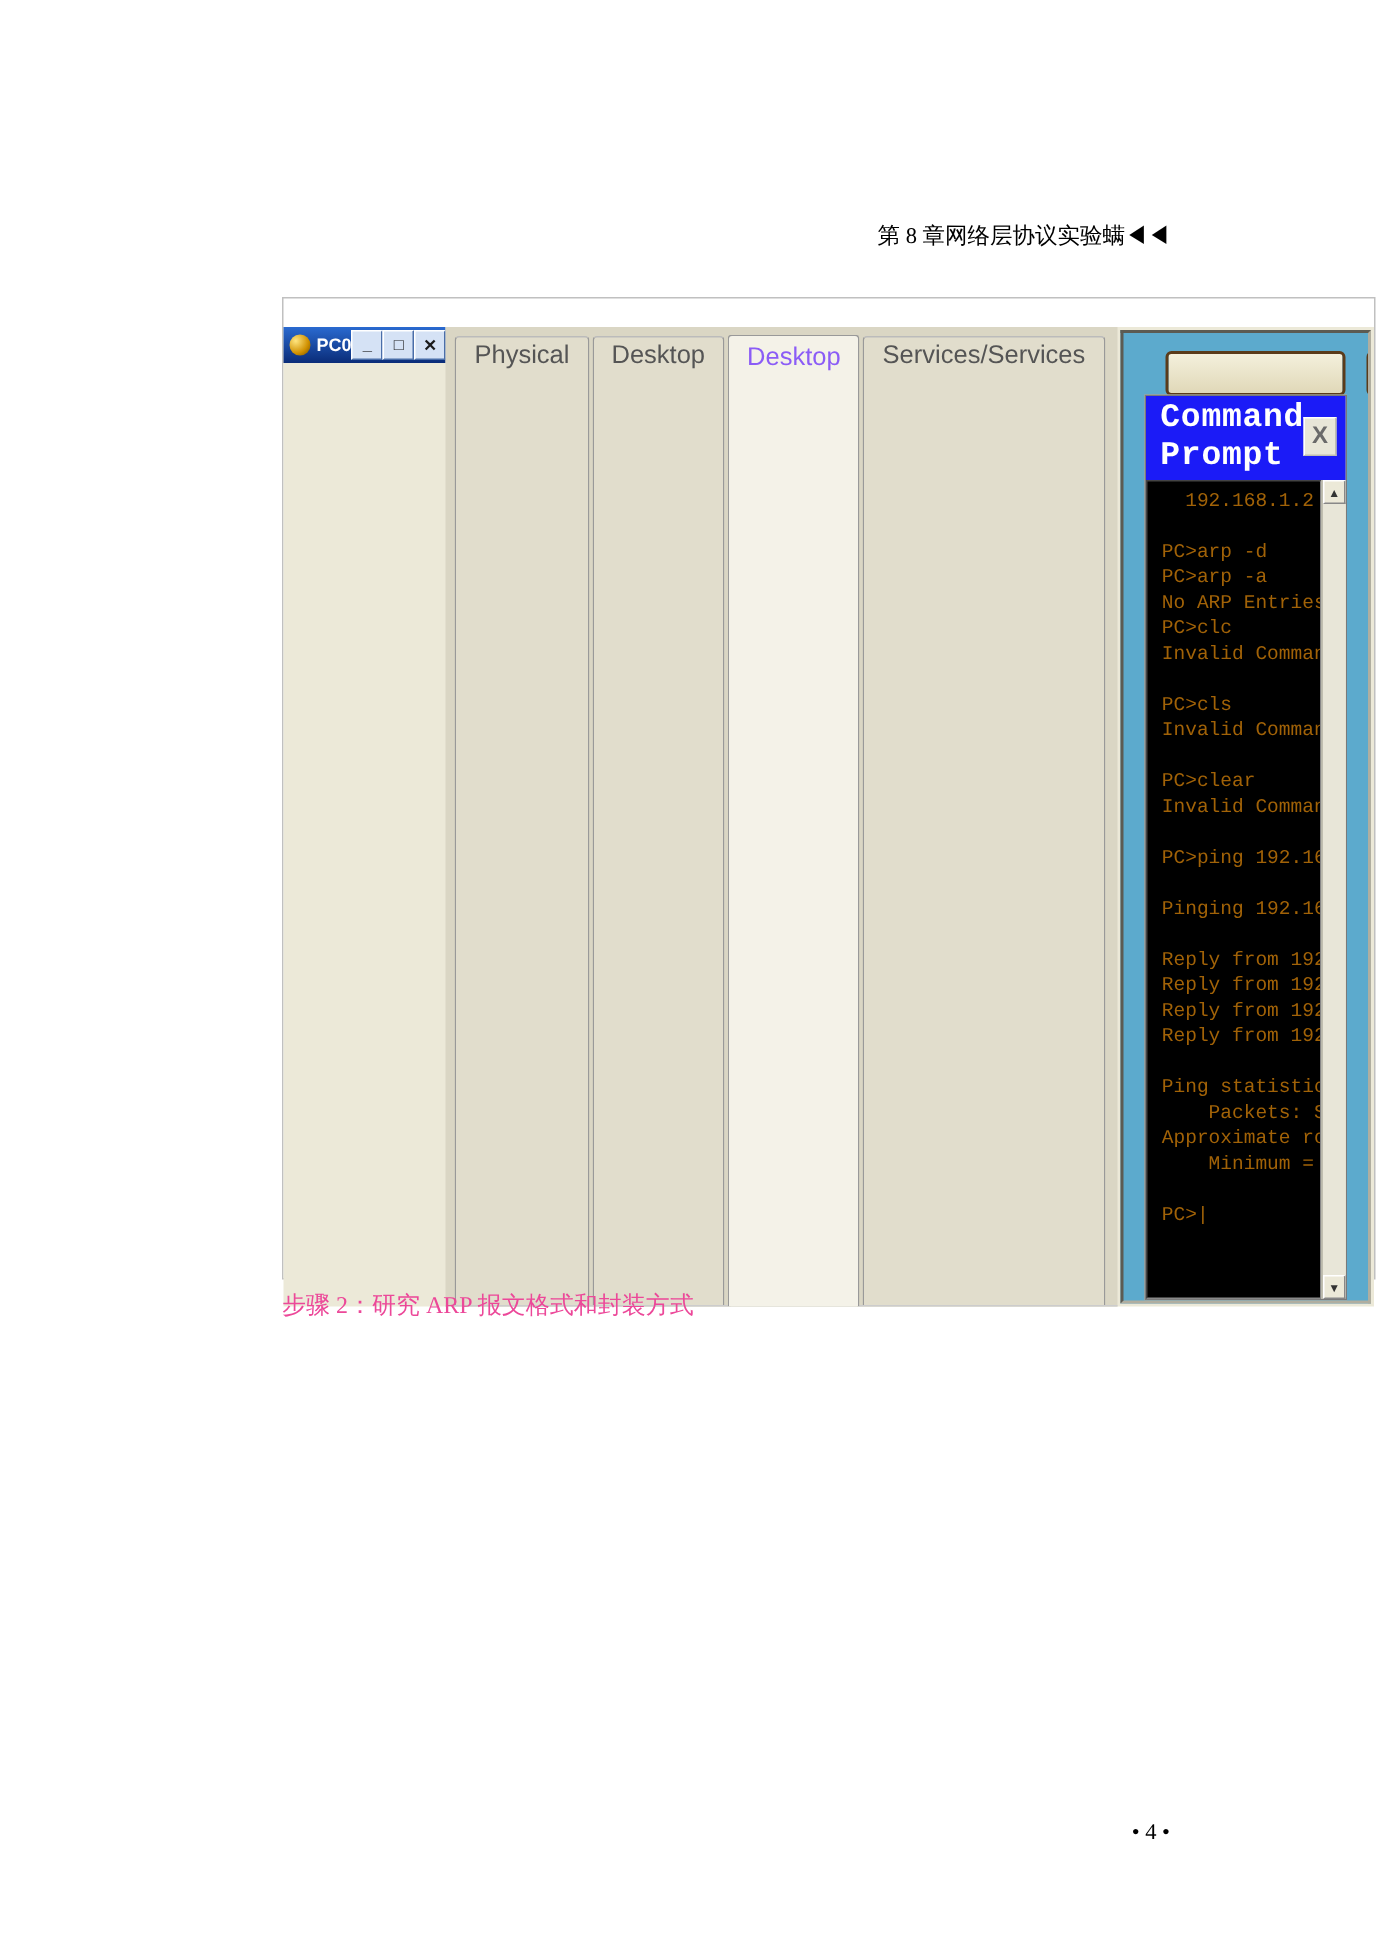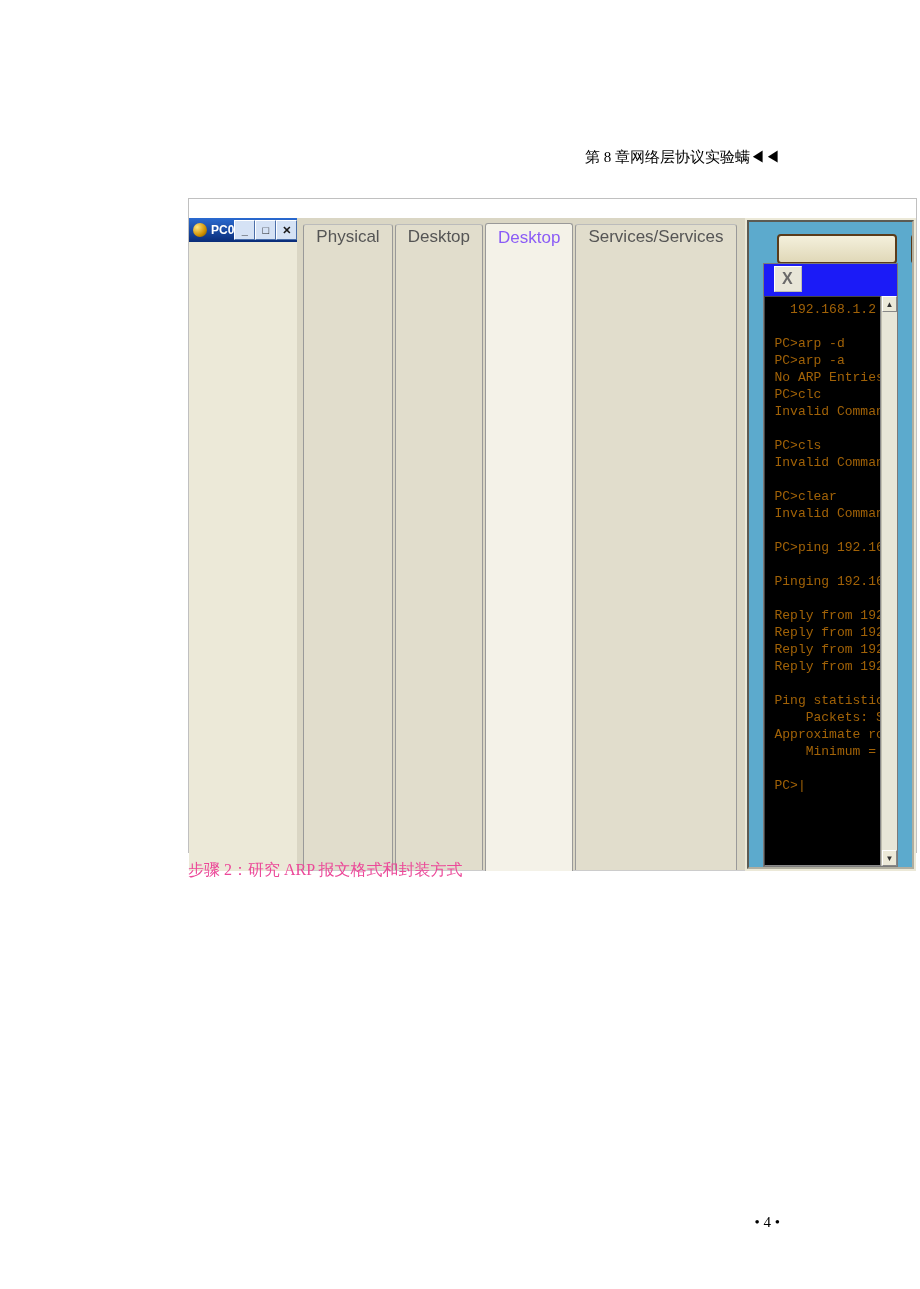--- a/index.html
+++ b/index.html
@@ -226,20 +226,21 @@
 
     <div class="work-area">
       <div class="desk-tile" style="left:28px"></div>
       <div class="desk-tile" style="left:162px"></div>
       <div class="desk-tile" style="left:296px"></div>
       <div class="desk-tile" style="left:430px"></div>
       <div class="desk-tile" style="left:564px"></div>
 
       <div class="cmd-window">
         <div class="cmd-title">
+          <span class="t">Command Prompt</span>
           <div class="cmd-close">X</div>
         </div>
         <div class="cmd-body-wrap">
           <div class="cmd-body">  192.168.1.2           0030.f2eb.578e        dynamic
 
 PC&gt;arp -d
 PC&gt;arp -a
 No ARP Entries Found
 PC&gt;clc
 Invalid Command.

